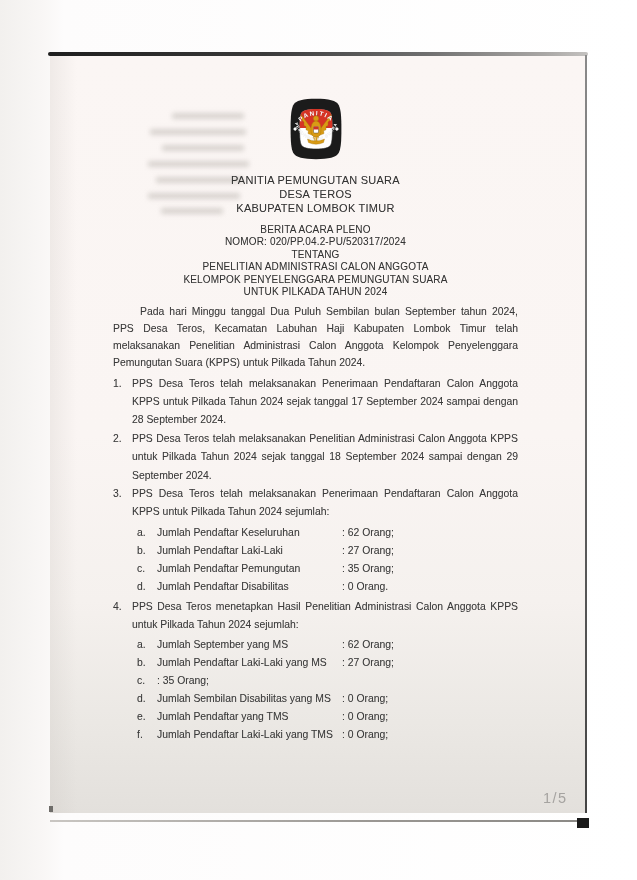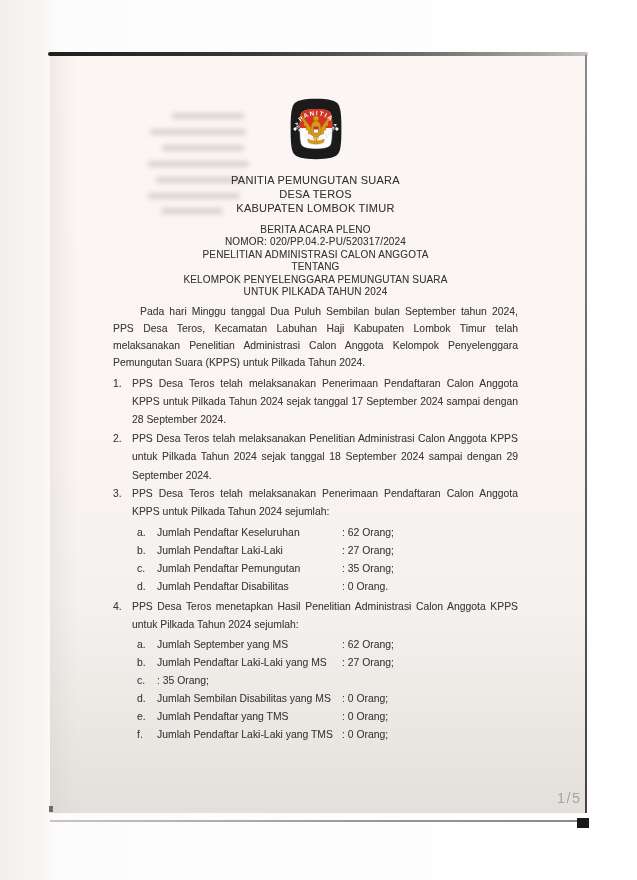--- a/index.html
+++ b/index.html
@@ -39,21 +39,21 @@
   .item{display:flex;}
   .inum{flex:none;width:19px;line-height:18.4px;}
   .ibody{flex:1;min-width:0;}
   .itext{margin:0;text-align:justify;line-height:18.4px;}
   .sublist{margin:2px 0 0 5px;}
   .subrow{display:flex;line-height:17.9px;}
   .sletter{flex:none;width:20px;}
   .slabel{flex:none;width:185px;}
   .svalue{flex:1;}
 
-  .pagenum{position:absolute;left:557px;top:790px;font-size:14.5px;letter-spacing:1.5px;color:#a5a3a0;}
+  .pagenum{position:absolute;left:543px;top:790px;font-size:14.5px;letter-spacing:1.5px;color:#a5a3a0;}
   .paper *{text-shadow:0 0 .5px rgba(70,70,70,0.28);}
 </style>
 </head>
 <body>
 
 <div class="photo">
 
   <div class="edge-top"></div>
 
   <div class="paper">
@@ -113,22 +113,22 @@
 
       <div class="org">
         <div>PANITIA PEMUNGUTAN SUARA</div>
         <div>DESA TEROS</div>
         <div>KABUPATEN LOMBOK TIMUR</div>
       </div>
 
       <div class="titleblock">
         <div>BERITA ACARA PLENO</div>
         <div>NOMOR: 020/PP.04.2-PU/520317/2024</div>
+        <div>TENTANG</div>
         <div>PENELITIAN ADMINISTRASI CALON ANGGOTA</div>
-        <div>TENTANG</div>
         <div>KELOMPOK PENYELENGGARA PEMUNGUTAN SUARA</div>
         <div>UNTUK PILKADA TAHUN 2024</div>
       </div>
 
       <p class="para">Pada hari Minggu tanggal Dua Puluh Sembilan bulan September tahun 2024, PPS Desa Teros, Kecamatan Labuhan Haji Kabupaten Lombok Timur telah melaksanakan Penelitian Administrasi Calon Anggota Kelompok Penyelenggara Pemungutan Suara (KPPS) untuk Pilkada Tahun 2024.</p>
 
       <div class="olist">
 
         <div class="item">
           <span class="inum">1.</span>

